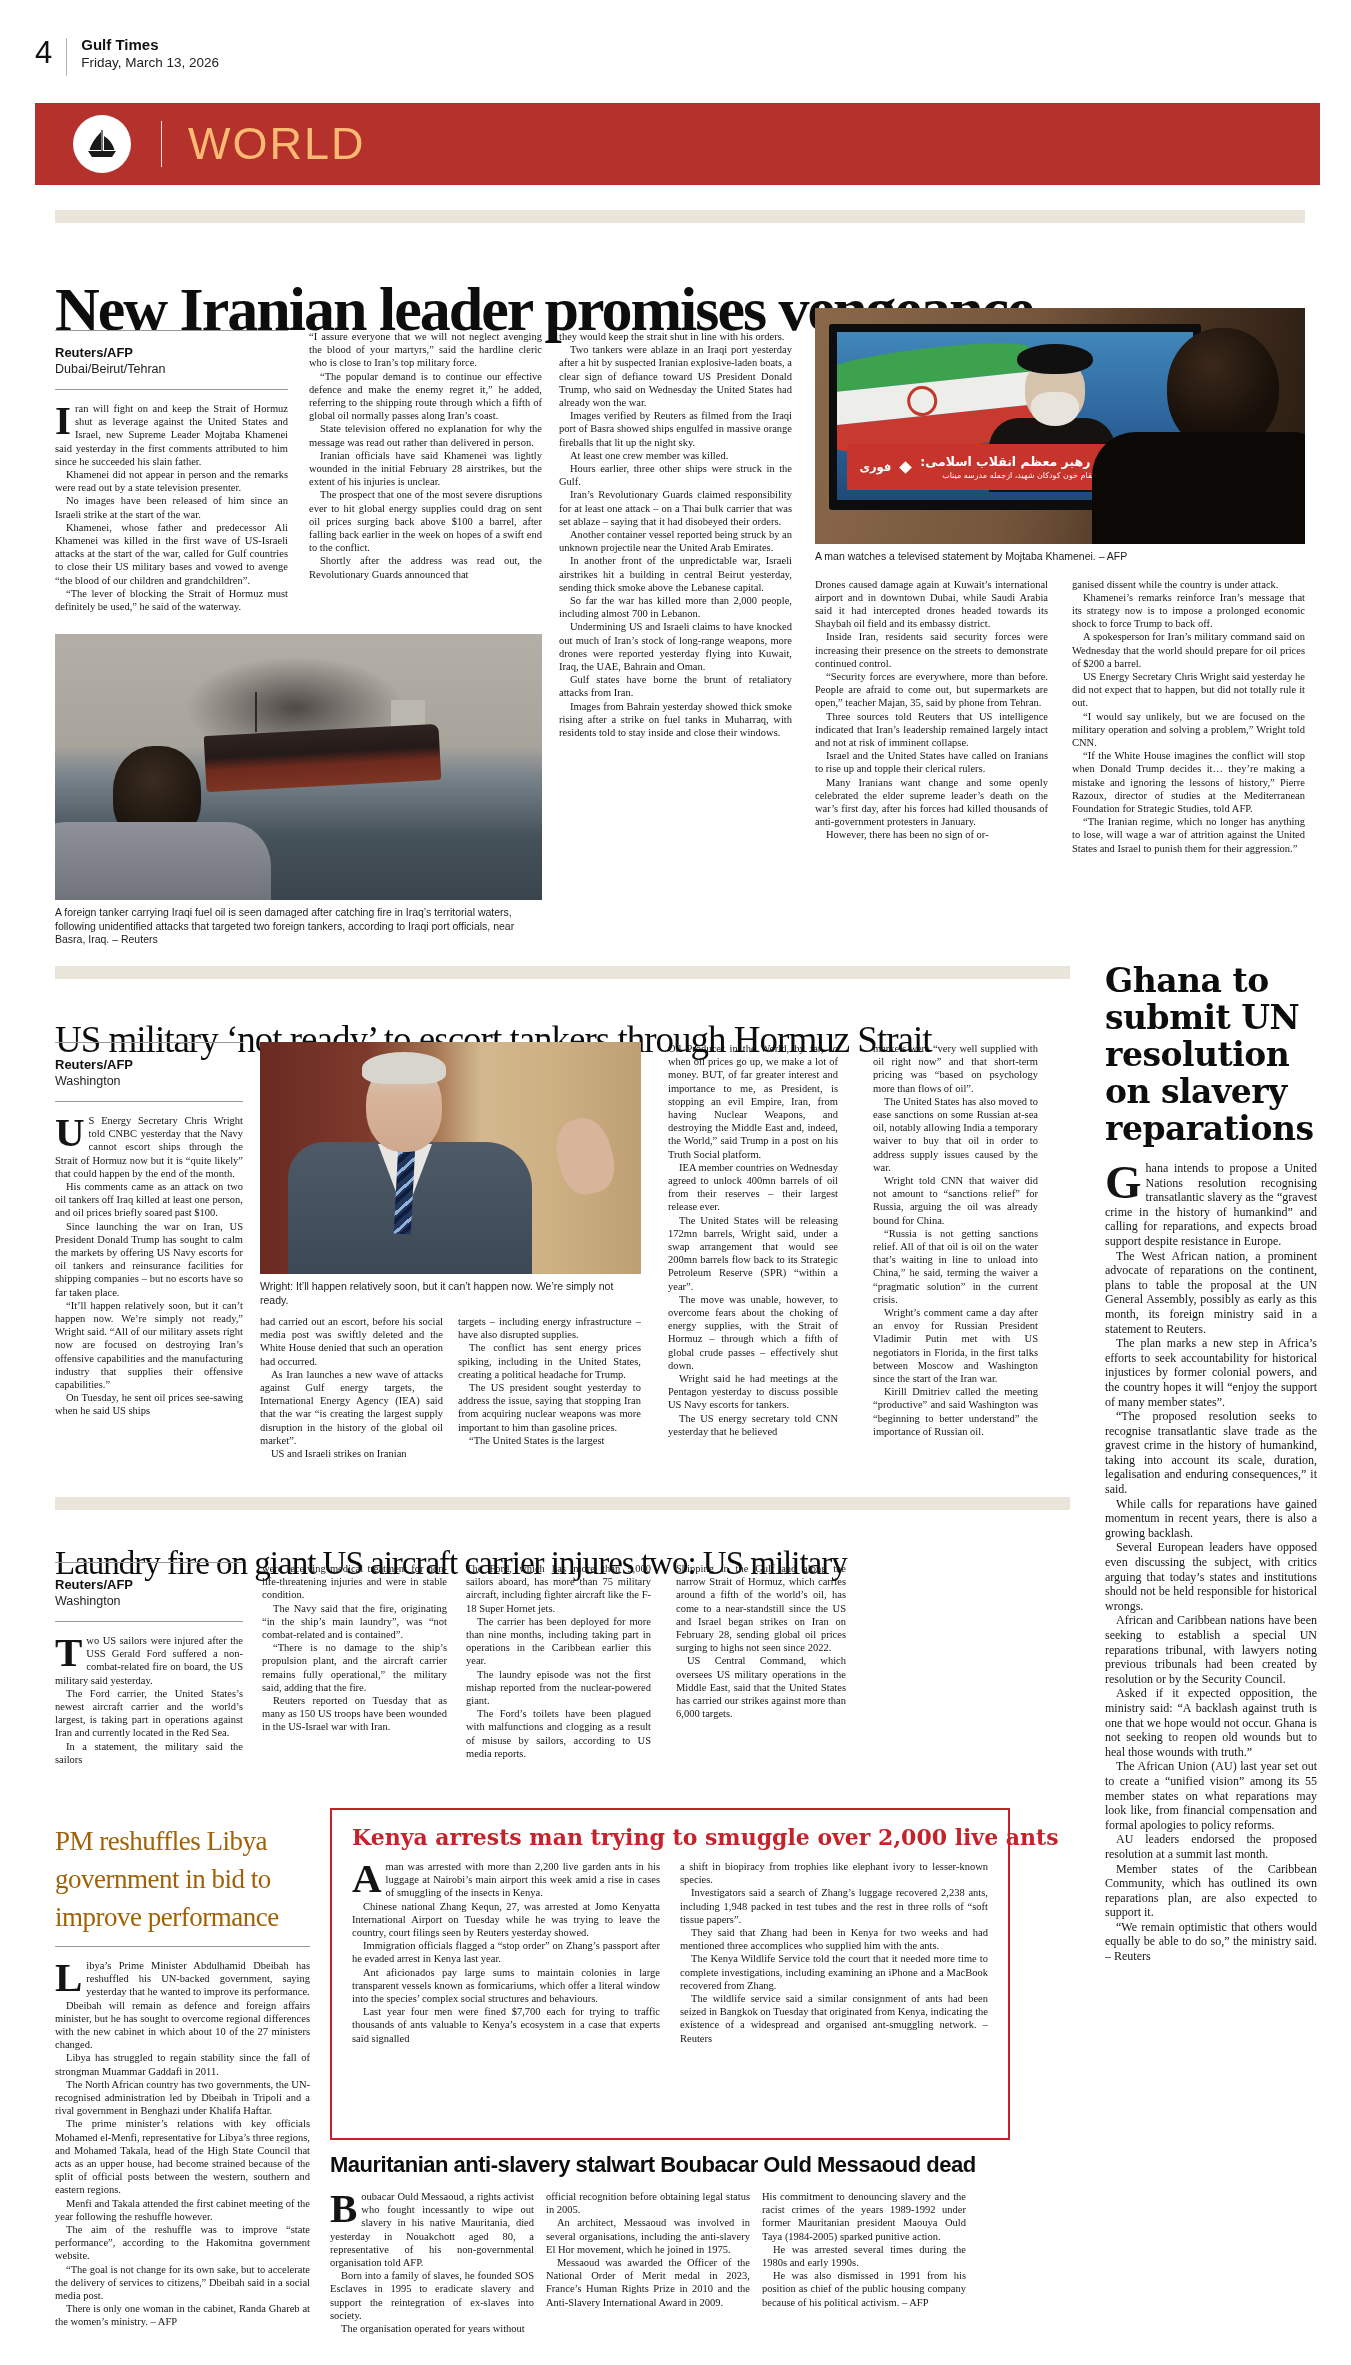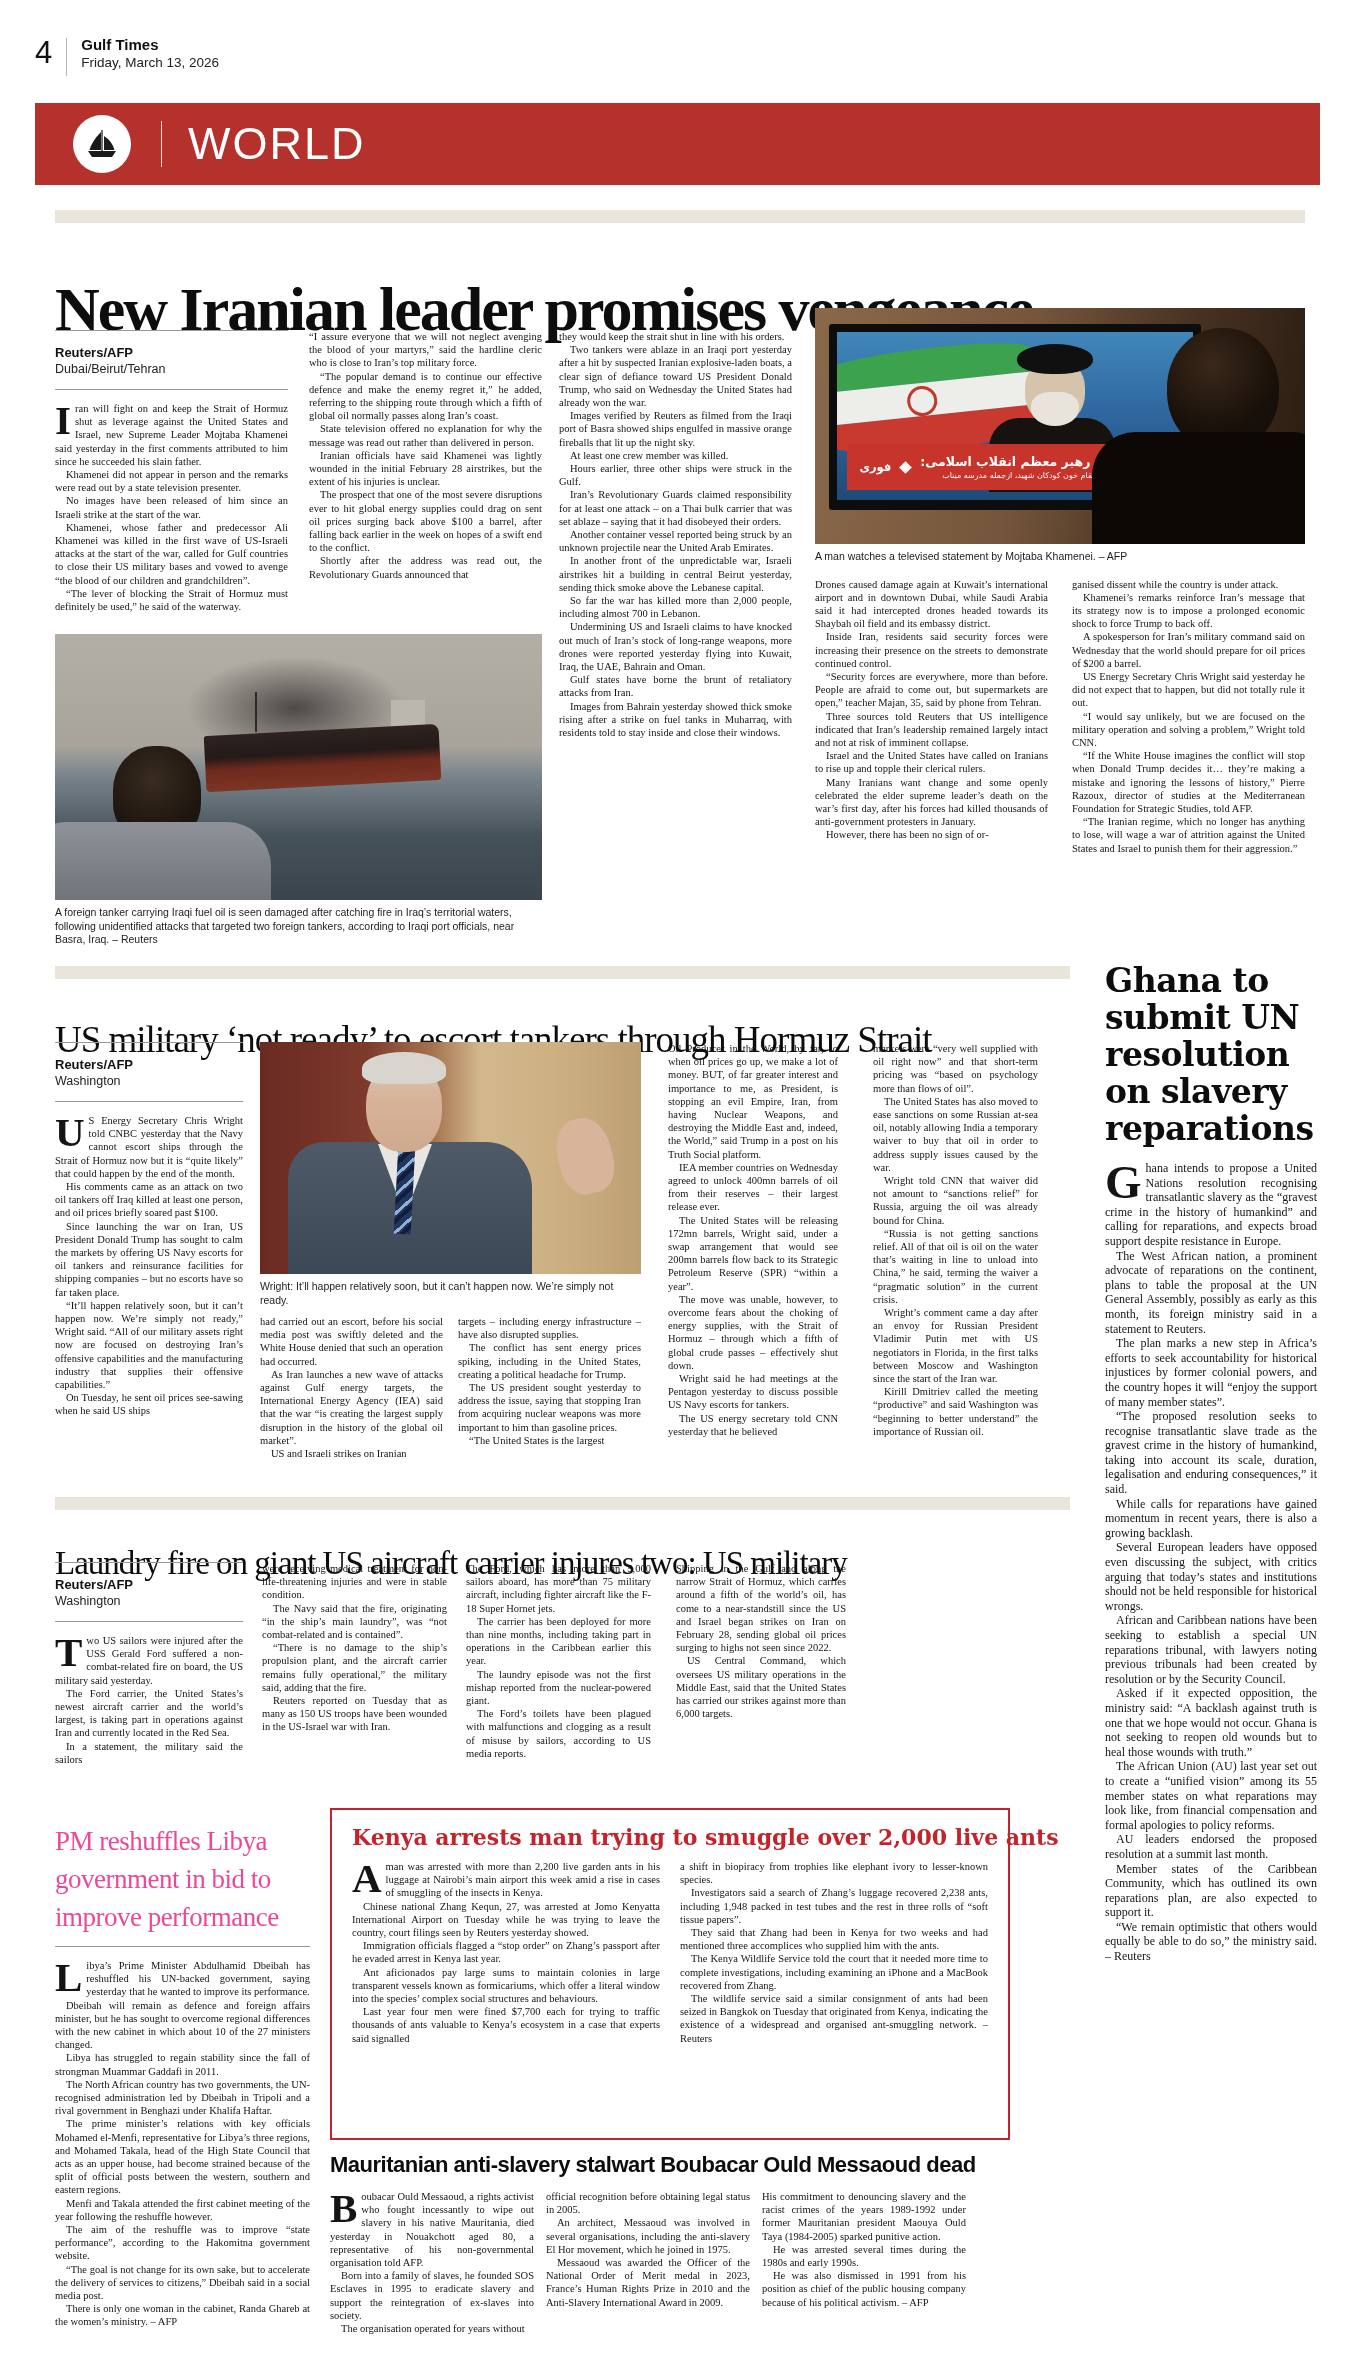--- a/index.html
+++ b/index.html
@@ -9,21 +9,21 @@
   .masthead{position:absolute;left:35px;top:36px;display:flex;align-items:flex-start;gap:14px;}
   .pageno{font-family:"Liberation Sans",sans-serif;font-size:31px;line-height:34px;color:#111;}
   .mast-divider{width:1px;height:38px;background:#b5b5b5;margin-top:2px;}
   .mast-pub{display:flex;flex-direction:column;}
   .pubname{font-family:"Liberation Sans",sans-serif;font-weight:bold;font-size:15px;line-height:18px;color:#111;}
   .pubdate{font-family:"Liberation Sans",sans-serif;font-size:13.5px;line-height:17px;color:#222;}
   
   .banner{position:absolute;left:35px;top:103px;width:1285px;height:82px;background:#b5312b;display:flex;align-items:center;}
   .logo-circle{width:58px;height:58px;border-radius:50%;background:#fff;margin-left:38px;display:flex;align-items:center;justify-content:center;}
   .banner-rule{width:1px;height:46px;background:rgba(255,255,255,.85);margin:0 26px 0 30px;}
-  .banner-title{font-family:"Liberation Sans",sans-serif;font-size:45px;letter-spacing:2px;color:#ffffff;font-weight:400;}
+  .banner-title{font-family:"Liberation Sans",sans-serif;font-size:45px;letter-spacing:2px;color:#fdba74;font-weight:400;}
   
   .strip{position:absolute;background:#e9e5da;height:13px;}
   .headline{position:absolute;font-family:"Liberation Serif",serif;color:#0d0d0d;white-space:nowrap;}
   .h-a1{font-size:62px;font-weight:bold;letter-spacing:-2px;line-height:1;}
   .h-a2{font-size:37px;font-weight:400;letter-spacing:-1px;line-height:1;}
   .h-a3{font-size:33px;font-weight:400;letter-spacing:-1px;line-height:1;}
   .byline{border-top:1px solid #999;border-bottom:1px solid #999;padding:14px 0 12px;margin-bottom:12px;}
   .agency{font-family:"Liberation Sans",sans-serif;font-weight:bold;font-size:13px;line-height:16px;color:#111;}
   .place{font-family:"Liberation Sans",sans-serif;font-size:12.5px;line-height:16px;color:#222;}
   .textflow p{margin:0;text-align:justify;}
@@ -54,21 +54,21 @@
   
   .a3body{position:absolute;left:55px;top:1562px;width:1015px;height:238px;display:flex;}
   .a3c{height:238px;}
   .a3c1{width:188px;}
   .a3c2{width:185px;margin-left:19px;}
   .a3c3{width:185px;margin-left:19px;}
   .a3c4{width:170px;margin-left:25px;}
   .a3c5{width:165px;margin-left:33px;}
   
   .libya{position:absolute;left:55px;top:1822px;width:255px;height:530px;overflow:hidden;}
-  .h-libya{font-size:27px;font-weight:400;line-height:38px;letter-spacing:-0.5px;color:#ec4899;}
+  .h-libya{font-size:27px;font-weight:400;line-height:38px;letter-spacing:-0.5px;color:#a16207;}
   .libya-rule{border-top:1px solid #999;margin:10px 0 12px;}
   .kenyabox{position:absolute;left:330px;top:1808px;width:680px;height:332px;border:2px solid #c5232b;box-sizing:border-box;padding:14px 20px;}
   .h-kenya{font-family:"DejaVu Serif",serif;font-size:22px;font-weight:bold;color:#c5232b;line-height:26px;margin-bottom:10px;white-space:nowrap;}
   .kenyacols{display:flex;height:244px;overflow:hidden;}
   .kenyacols .kc{width:308px;}
   .kenyacols .kc + .kc{margin-left:20px;}
   .mauritania{position:absolute;left:330px;top:2152px;width:680px;height:213px;overflow:hidden;}
   .h-maur{font-family:"Liberation Sans",sans-serif;font-size:22px;font-weight:bold;letter-spacing:-0.5px;line-height:26px;color:#0d0d0d;margin-bottom:12px;white-space:nowrap;}
   .maurcols{display:flex;height:168px;overflow:hidden;}
   .maurcols .mc{width:204px;}

